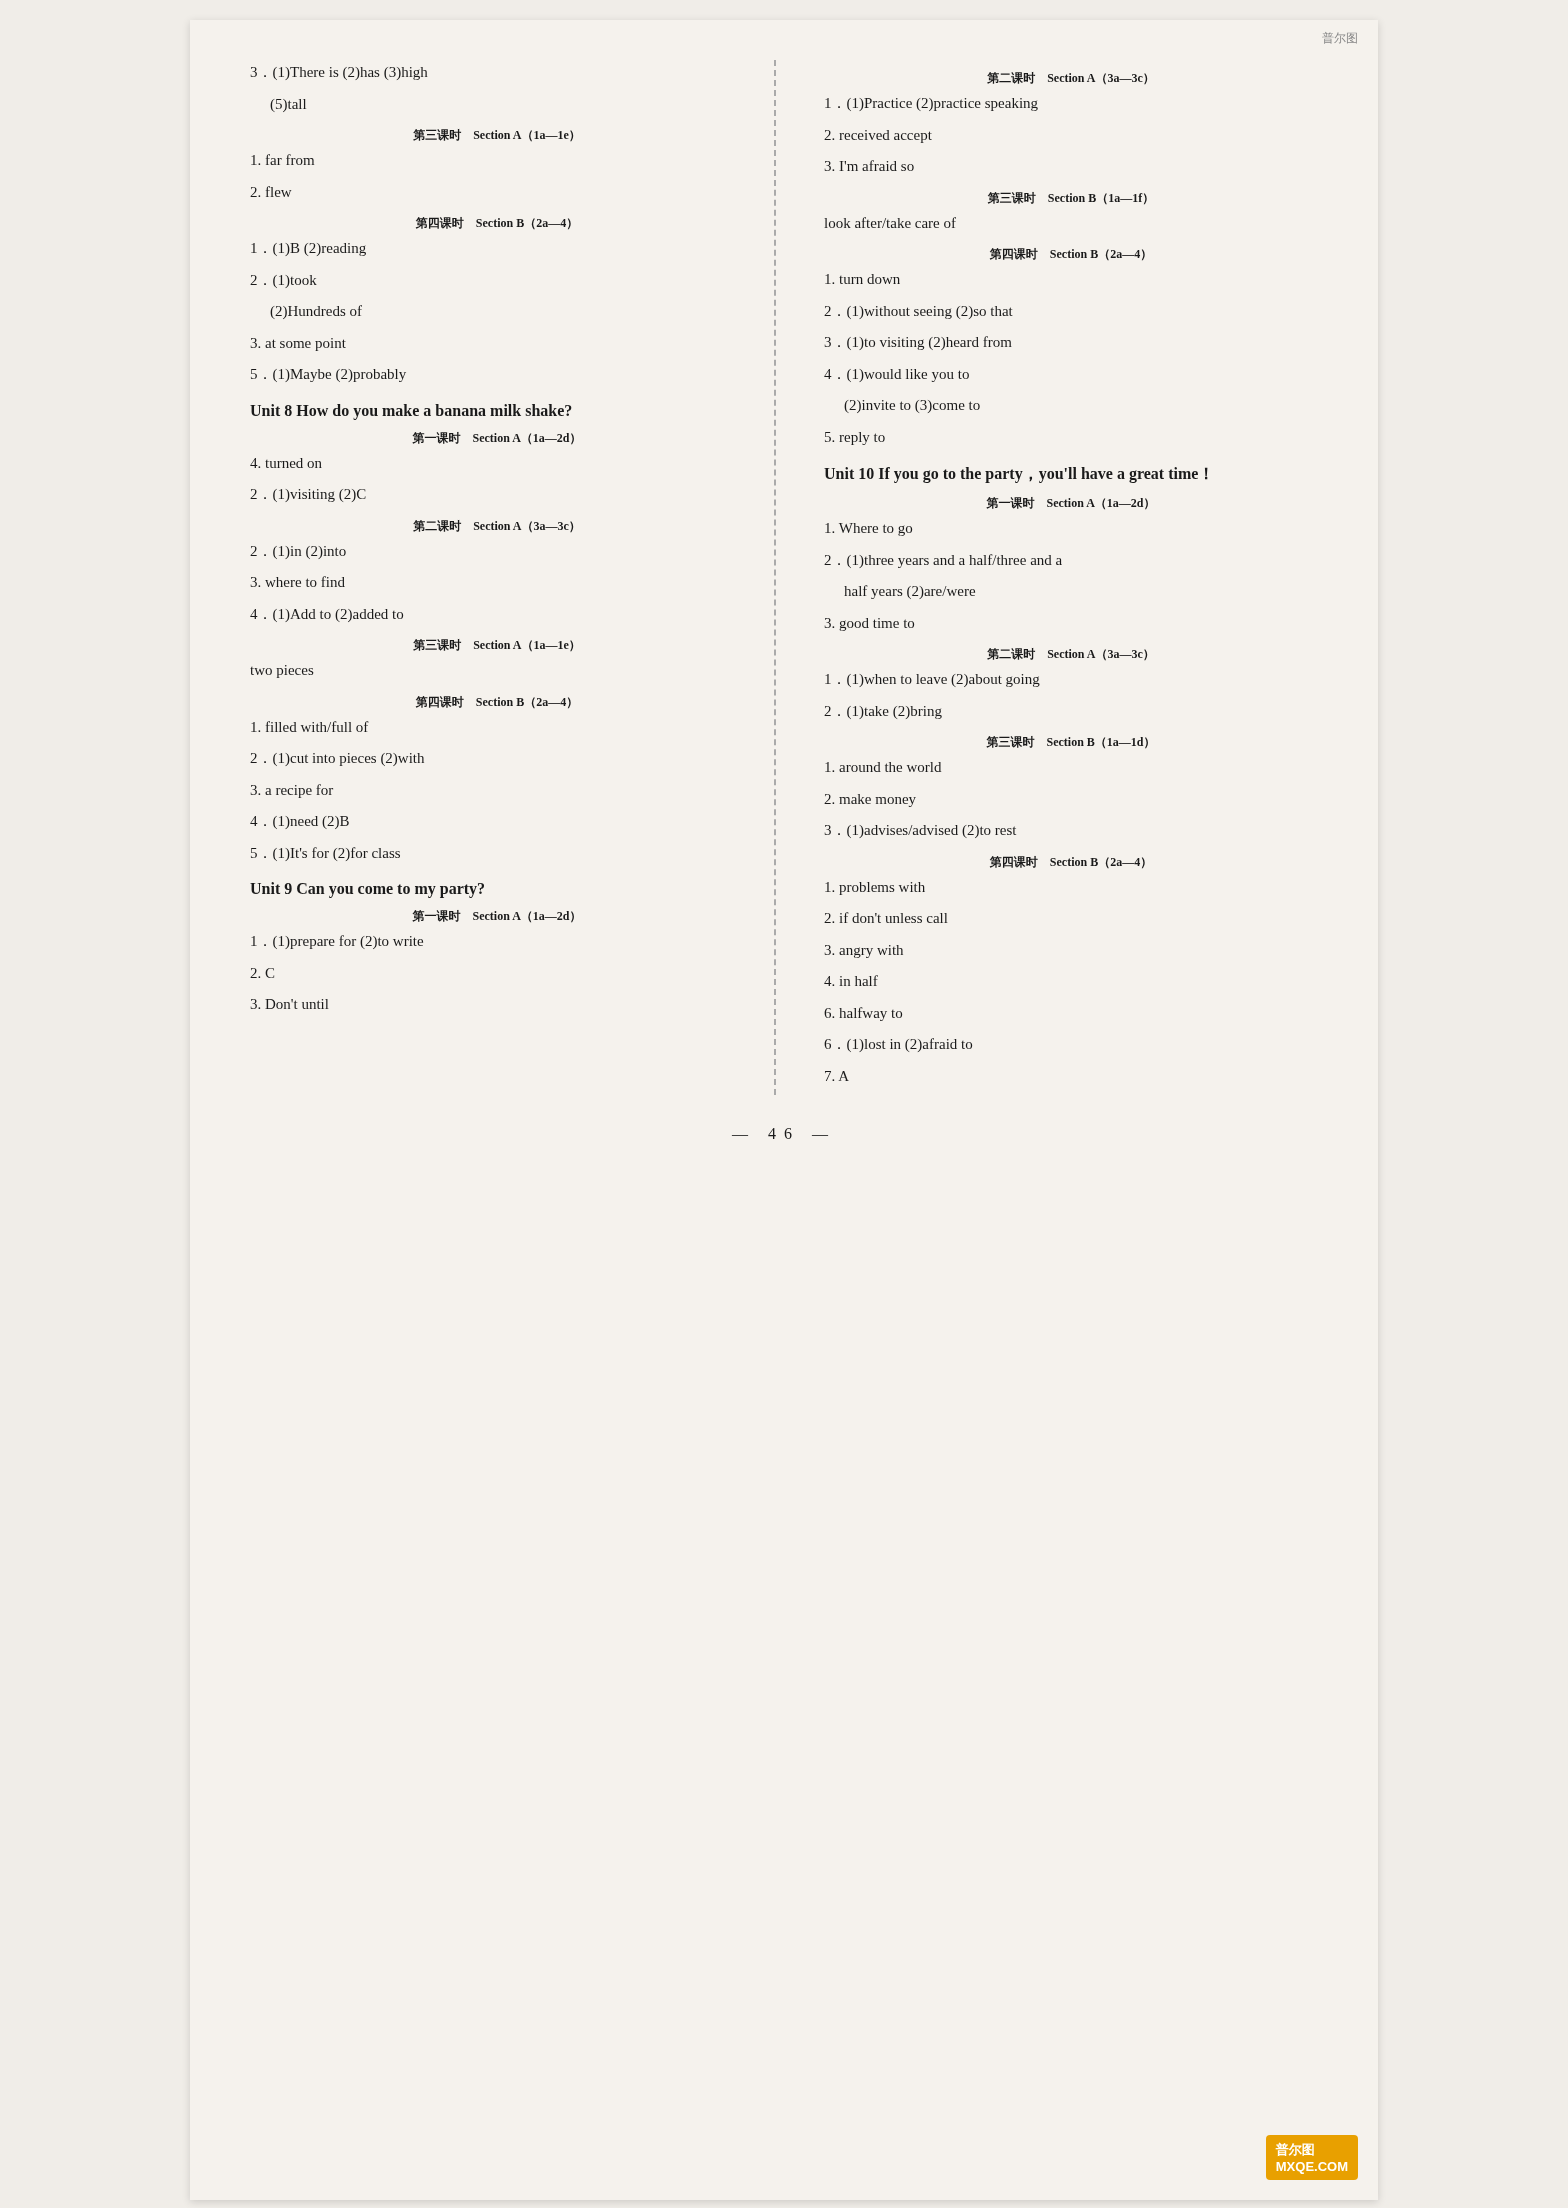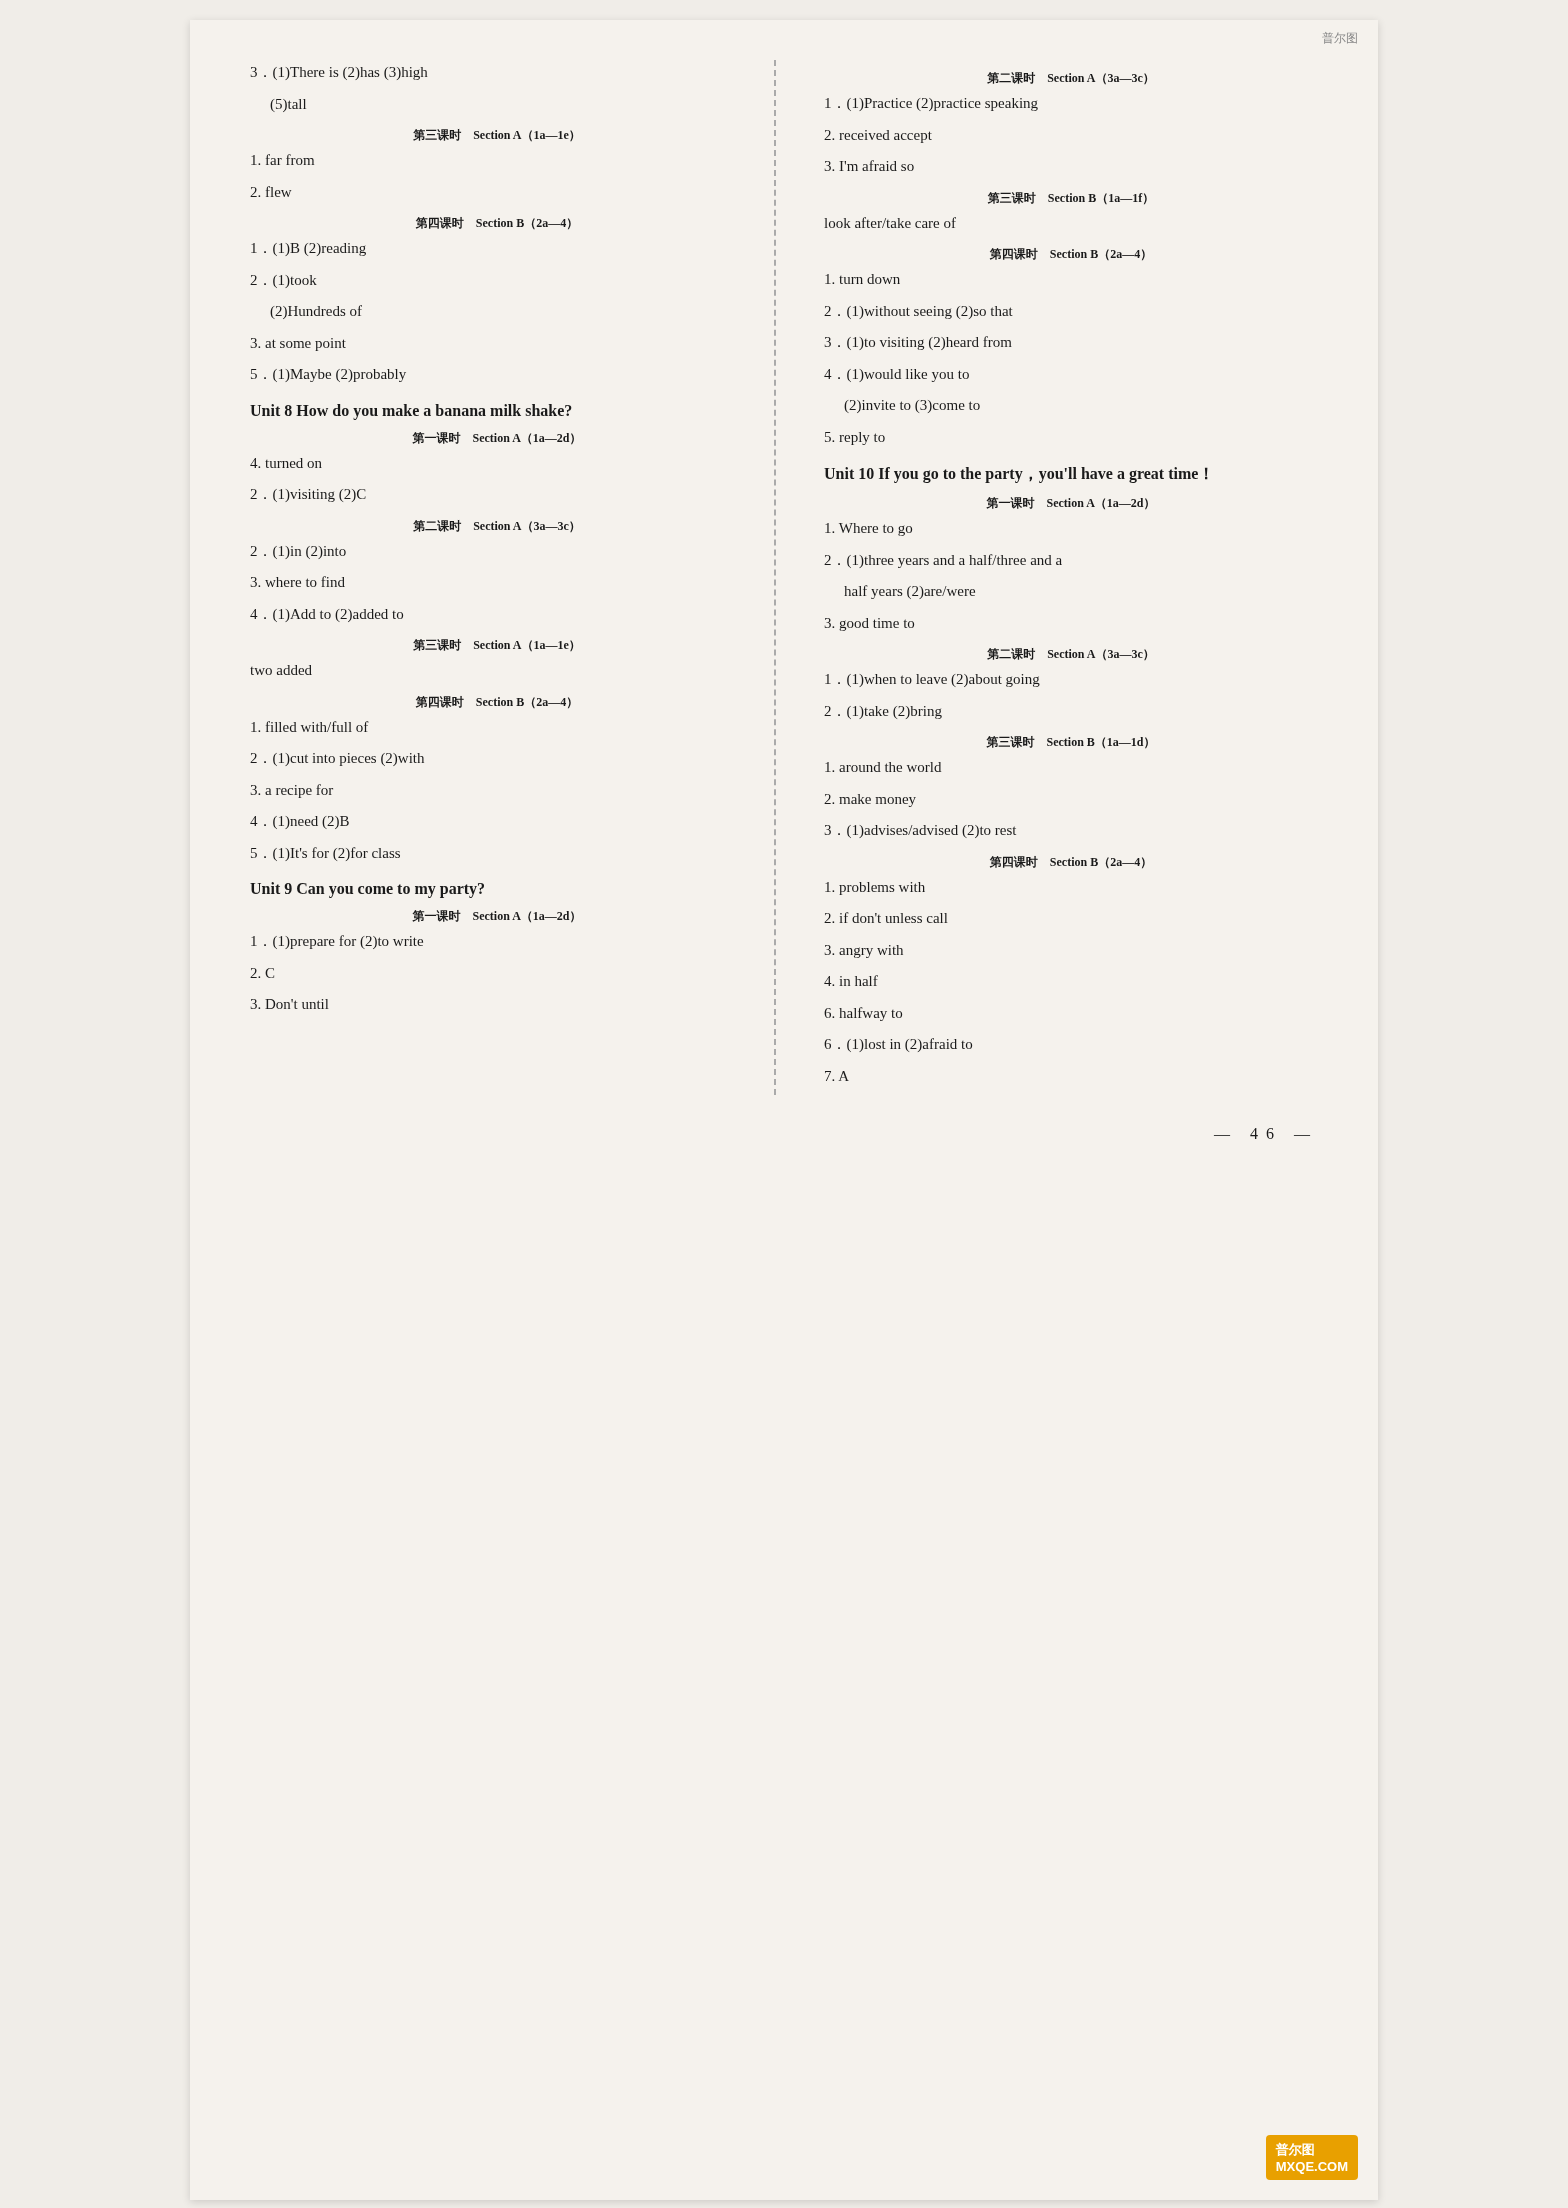--- a/index.html
+++ b/index.html
@@ -53,21 +53,21 @@
       margin: 10px 0 4px 0;
       text-align: center;
     }
     .chinese-bold {
       font-weight: bold;
     }
     .indent {
       margin-left: 20px;
     }
     .page-number {
-      text-align: right;
+      text-align: center;
       margin-top: 30px;
       font-size: 16px;
       letter-spacing: 8px;
     }
     .watermark-br {
       position: absolute;
       bottom: 20px;
       right: 20px;
       background: #e8a000;
       color: white;
@@ -107,21 +107,21 @@
         <div class="entry">5．(1)Maybe  (2)probably</div>
         <div class="unit-header">Unit 8  How do you make a banana milk shake?</div>
         <div class="section-header"><span class="chinese-bold">第一课时</span><span>　Section A（1a—2d）</span></div>
         <div class="entry">4. turned on</div>
         <div class="entry">2．(1)visiting  (2)C</div>
         <div class="section-header"><span class="chinese-bold">第二课时</span><span>　Section A（3a—3c）</span></div>
         <div class="entry">2．(1)in  (2)into</div>
         <div class="entry">3. where to find</div>
         <div class="entry">4．(1)Add  to  (2)added to</div>
         <div class="section-header"><span class="chinese-bold">第三课时</span><span>　Section A（1a—1e）</span></div>
-        <div class="entry">two added</div>
+        <div class="entry">two pieces</div>
         <div class="section-header"><span class="chinese-bold">第四课时</span><span>　Section B（2a—4）</span></div>
         <div class="entry">1. filled  with/full  of</div>
         <div class="entry">2．(1)cut  into pieces  (2)with</div>
         <div class="entry">3. a recipe for</div>
         <div class="entry">4．(1)need  (2)B</div>
         <div class="entry">5．(1)It's  for  (2)for class</div>
         <div class="unit-header">Unit 9  Can you come to my party?</div>
         <div class="section-header"><span class="chinese-bold">第一课时</span><span>　Section A（1a—2d）</span></div>
         <div class="entry">1．(1)prepare for  (2)to write</div>
         <div class="entry">2. C</div>

